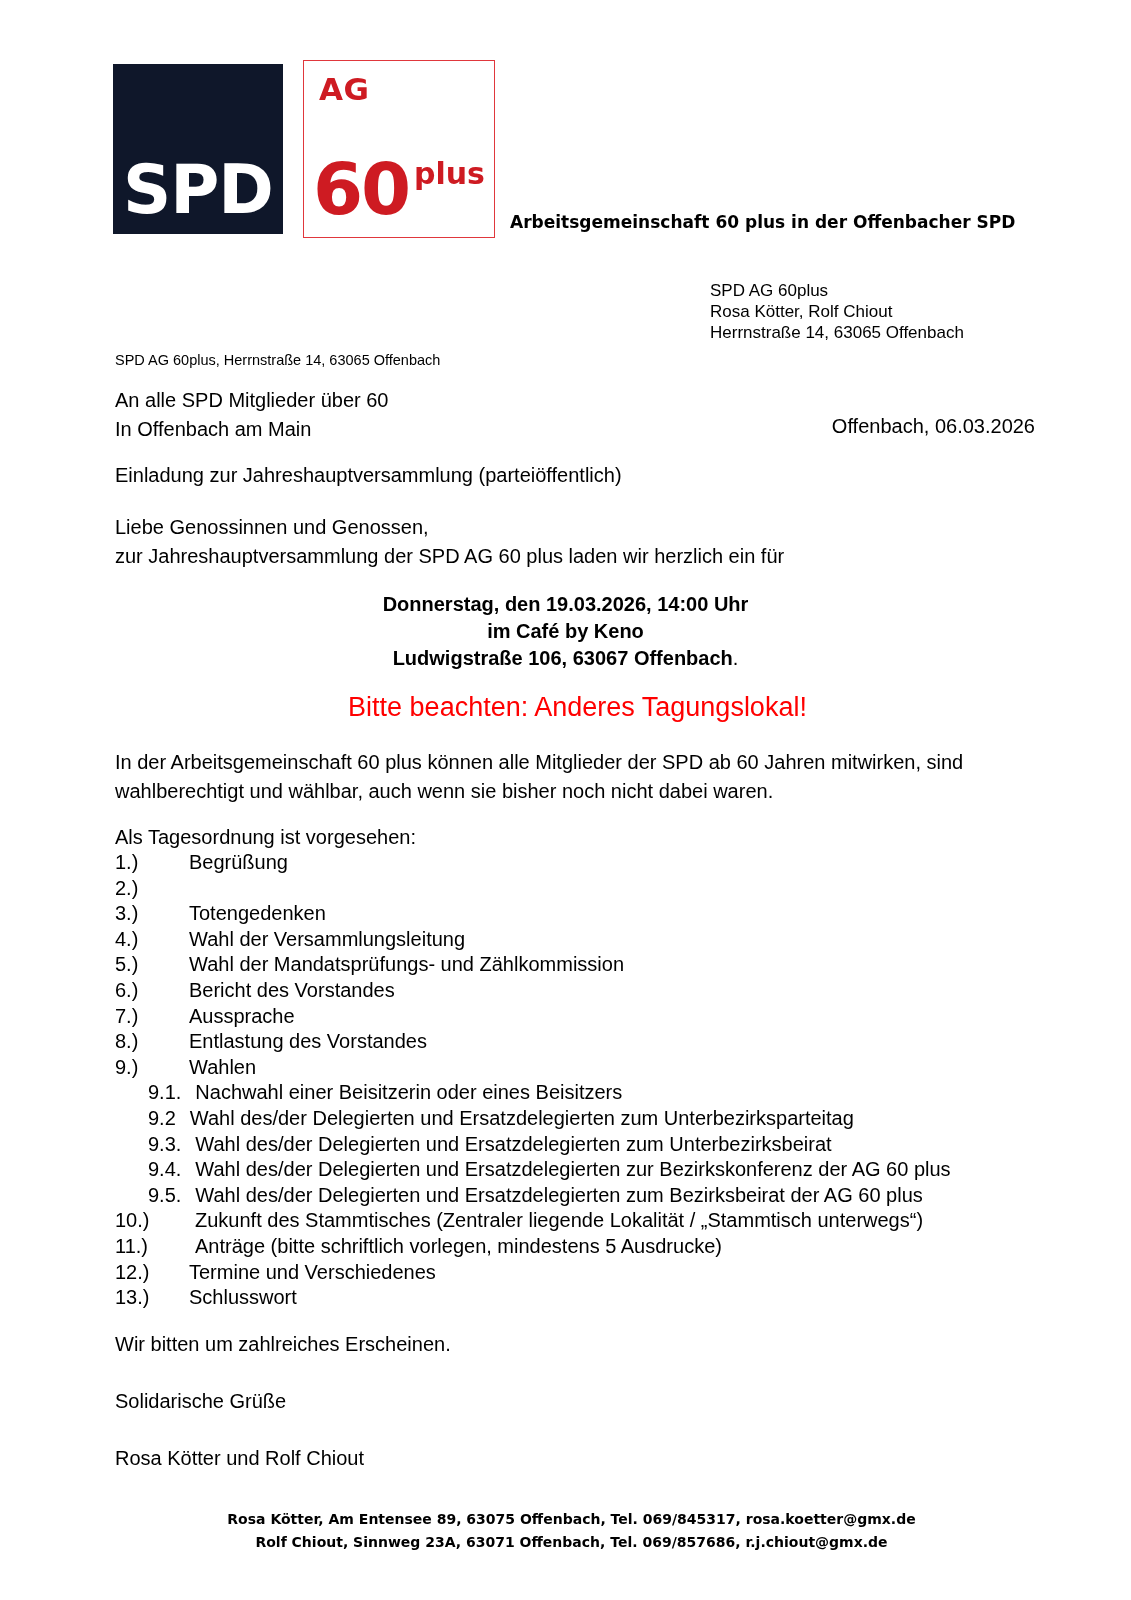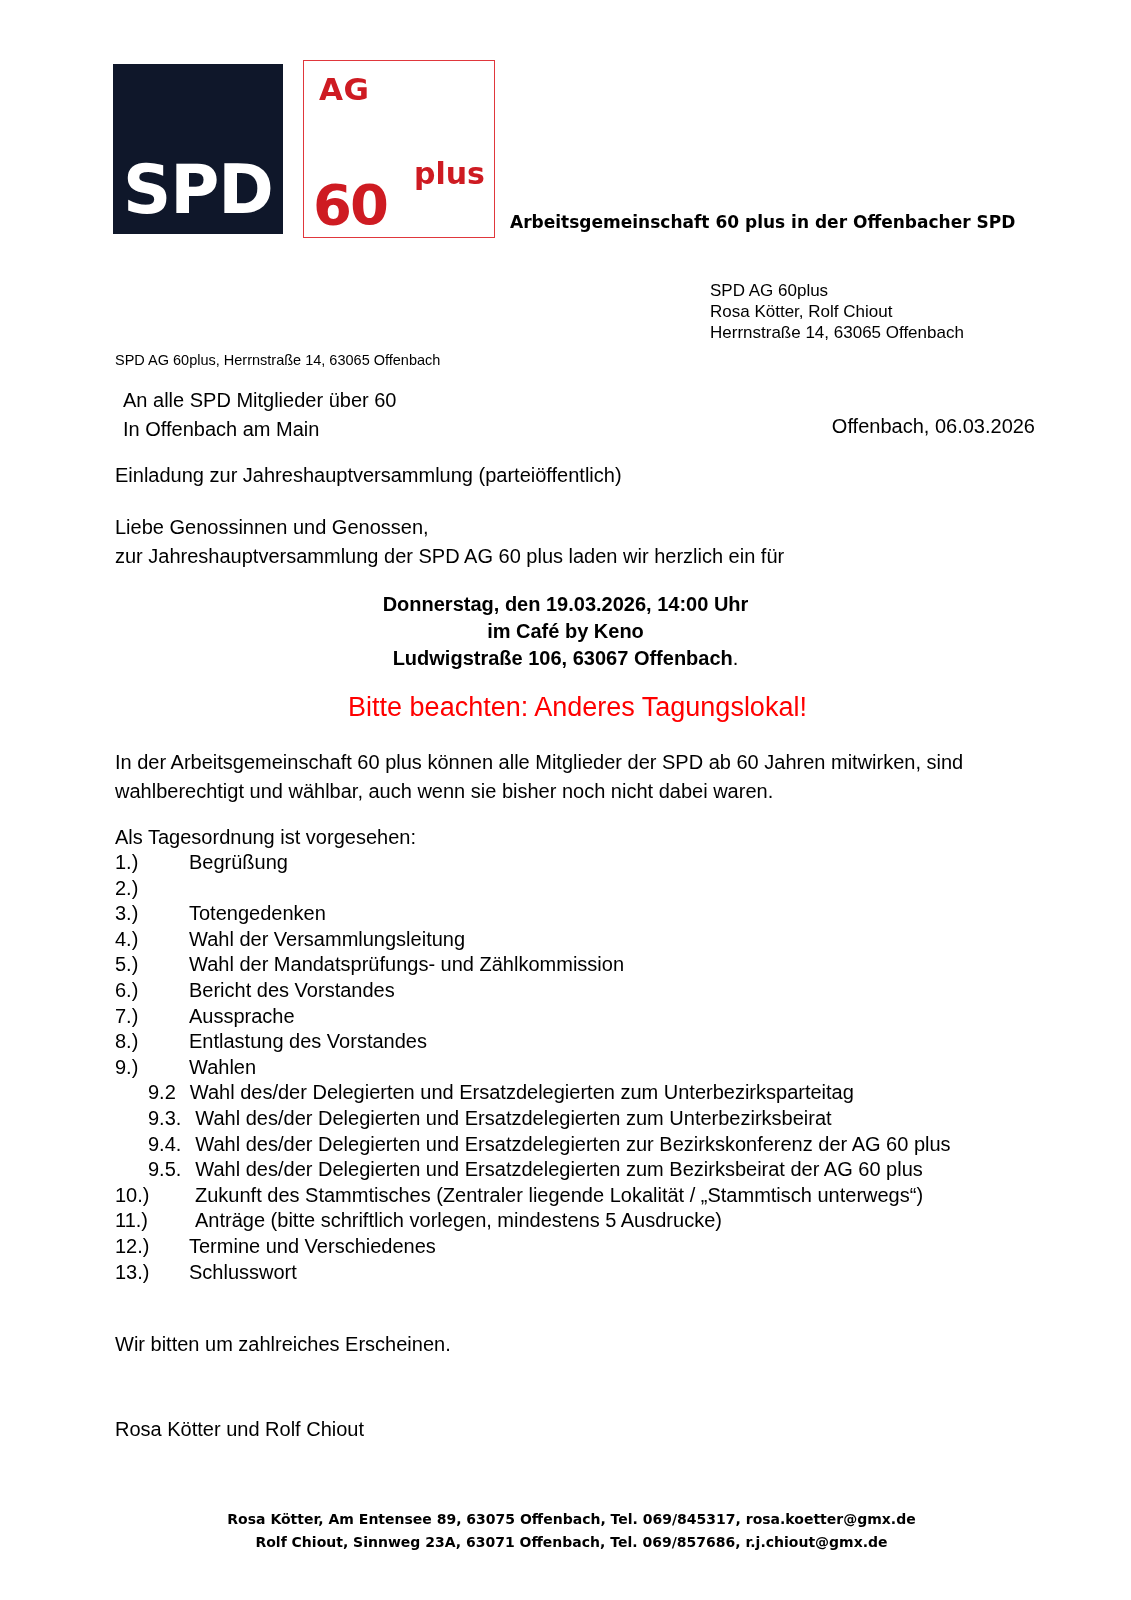--- a/index.html
+++ b/index.html
@@ -67,24 +67,24 @@
     top: 10px;
     font-family: "DejaVu Sans", sans-serif;
     font-weight: bold;
     font-size: 31px;
     color: #CE1B22;
     letter-spacing: 0.5px;
   }
   .ag-sixty {
     position: absolute;
     left: 9px;
-    bottom: 4px;
-    font-family: "DejaVu Sans", sans-serif;
-    font-weight: bold;
-    font-size: 56px;
+    bottom: 12px;
+    font-family: "DejaVu Sans", sans-serif;
+    font-weight: bold;
+    font-size: 72px;
     line-height: 1;
     color: #CE1B22;
     letter-spacing: -2px;
   }
   .ag-plus {
     position: absolute;
     left: 110px;
     bottom: 48px;
     font-family: "DejaVu Sans", sans-serif;
     font-weight: bold;
@@ -123,21 +123,21 @@
   }
 
   
   .recipient {
     position: absolute;
     left: 115px;
     top: 386px;
     font-size: 20px;
     line-height: 29px;
   }
-  .recipient div { white-space: nowrap; margin-left: 8px; }
+  .recipient div { white-space: nowrap; }
   .date-line {
     position: absolute;
     right: 96px;
     top: 415px;
     font-size: 20px;
     white-space: nowrap;
   }
 
   
   .subject {
@@ -323,20 +323,24 @@
       </div>
       <div class="agenda-row">
         <span class="agenda-num">8.)</span>
         <span class="agenda-text">Entlastung des Vorstandes</span>
       </div>
       <div class="agenda-row">
         <span class="agenda-num">9.)</span>
         <span class="agenda-text">Wahlen</span>
       </div>
       <div class="agenda-row sub">
+        <span class="agenda-num" style="width: auto; flex: 0 0 auto; margin-right: 6px;">9.1.</span>
+        <span class="agenda-text">Nachwahl einer Beisitzerin oder eines Beisitzers</span>
+      </div>
+      <div class="agenda-row sub">
         <span class="agenda-num" style="width: auto; flex: 0 0 auto; margin-right: 6px;">9.2</span>
         <span class="agenda-text">Wahl des/der Delegierten und Ersatzdelegierten zum Unterbezirksparteitag</span>
       </div>
       <div class="agenda-row sub">
         <span class="agenda-num" style="width: auto; flex: 0 0 auto; margin-right: 6px;">9.3.</span>
         <span class="agenda-text">Wahl des/der Delegierten und Ersatzdelegierten zum Unterbezirksbeirat</span>
       </div>
       <div class="agenda-row sub">
         <span class="agenda-num" style="width: auto; flex: 0 0 auto; margin-right: 6px;">9.4.</span>
         <span class="agenda-text">Wahl des/der Delegierten und Ersatzdelegierten zur Bezirkskonferenz der AG 60 plus</span>
@@ -359,20 +363,21 @@
       </div>
       <div class="agenda-row">
         <span class="agenda-num">13.)</span>
         <span class="agenda-text">Schlusswort</span>
       </div>
     </div>
 
   <div class="closing">
     <div class="line">Wir bitten um zahlreiches Erscheinen.</div>
     <div class="gap"></div>
+    <div class="line">Solidarische Grüße</div>
     <div class="gap"></div>
     <div class="line">Rosa Kötter und Rolf Chiout</div>
   </div>
 
   <div class="footer">
     <div>Rosa Kötter, Am Entensee 89, 63075 Offenbach, Tel. 069/845317, rosa.koetter@gmx.de</div>
     <div>Rolf Chiout, Sinnweg 23A, 63071 Offenbach, Tel. 069/857686, r.j.chiout@gmx.de</div>
   </div>
 
 </div>

